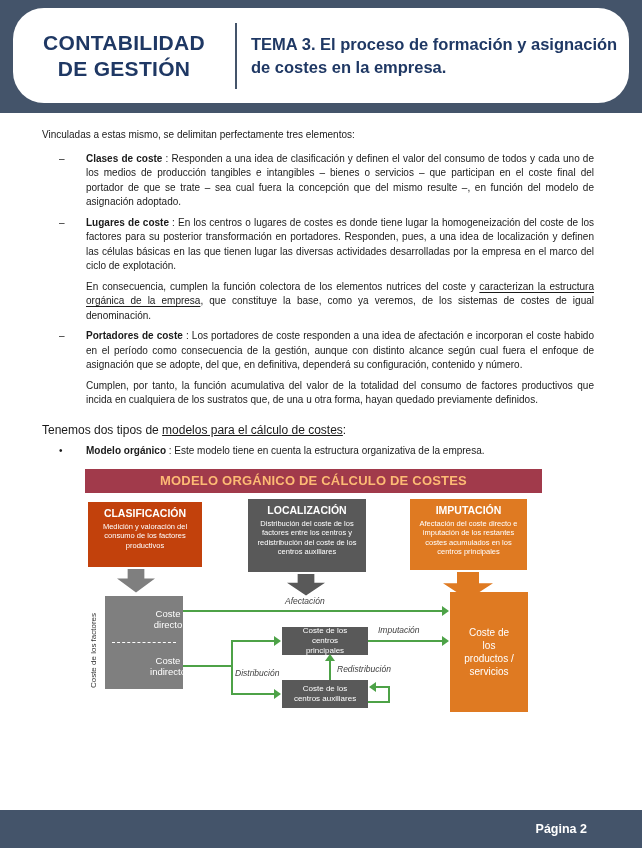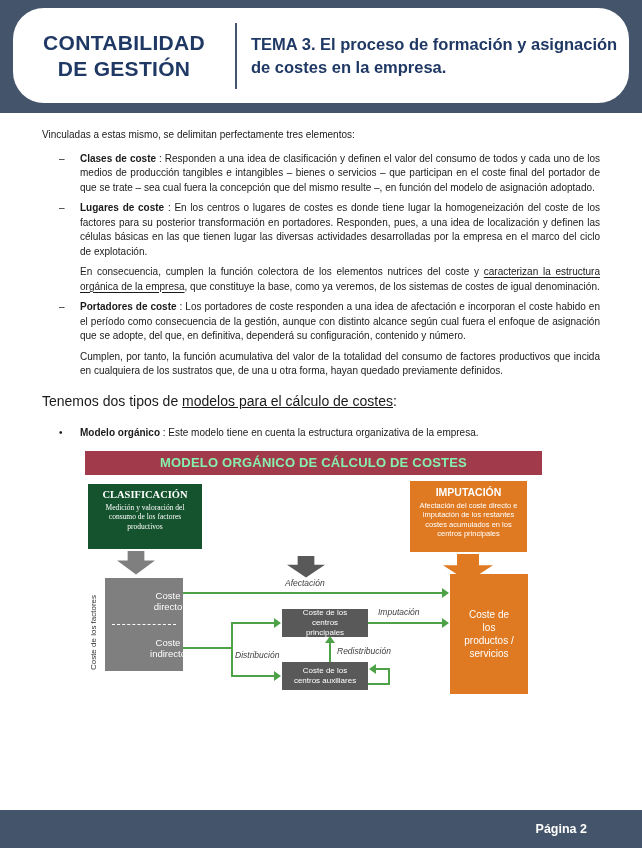--- a/index.html
+++ b/index.html
@@ -11,31 +11,31 @@
   .header-inner{background:#fff;height:100%;display:flex;align-items:center;box-sizing:border-box;padding:0 8px 0 4px;border-radius:31px;}
   .brand{width:214px;text-align:center;font-weight:bold;font-size:21px;line-height:26px;color:#1F3864;letter-spacing:.3px;}
   .header-divider{width:0;height:66px;border-left:2px solid #44546A;margin:0 4px;}
   .topic{flex:1;padding-left:10px;font-weight:bold;font-size:16.5px;line-height:23px;color:#1F3864;}
 
   
   .content{position:absolute;left:0;top:113px;width:642px;box-sizing:border-box;padding:15px 42px 0 42px;color:#1a1a1a;}
   .intro{font-size:10px;line-height:14.5px;margin:0 0 9px 0;}
   .li{position:relative;padding-left:38px;margin:0 0 6px 0;}
   .li .marker{position:absolute;left:17px;top:0;font-size:10px;line-height:14.5px;}
-  .li-text{margin:0;font-size:10px;line-height:14.5px;text-align:justify;}
+  .li-text{margin:6px;font-size:10px;line-height:14.5px;text-align:justify;}
   .li-text b{font-weight:bold;}
   .li-text u{text-underline-offset:1.5px;}
-  .models-intro{font-size:14px;line-height:14.5px;margin:15px 0 18px 0;}
+  .models-intro{font-size:12px;line-height:14.5px;margin:15px 0 7px 0;}
   .bullet-item{margin-bottom:0;}
 
   
   .diagram{position:relative;width:457px;height:248px;margin:10px 0 0 43px;}
-  .dg-title{position:absolute;left:0;top:0;width:457px;height:24px;background:#A13A4B;color:#86efac;font-weight:bold;font-size:13px;line-height:24px;text-align:center;letter-spacing:.2px;}
+  .dg-title{position:absolute;left:0;top:0;width:457px;height:24px;background:#A13A4B;color:#fdba74;font-weight:bold;font-size:13px;line-height:24px;text-align:center;letter-spacing:.2px;}
   .col{position:absolute;color:#fff;text-align:center;box-sizing:border-box;padding:5px 7px;}
-  .col1{left:3px;top:33px;width:114px;height:65px;background:#14532d;font-family:Liberation Serif, serif;}
+  .col1{left:3px;top:33px;width:114px;height:65px;background:#c2410c;}
   .col2{left:163px;top:30px;width:118px;height:73px;background:#595959;}
   .col3{left:325px;top:30px;width:117px;height:71px;background:#DF7A22;}
   .col-title{font-weight:bold;font-size:10.5px;margin-bottom:3px;}
   .col-desc{font-size:7.5px;line-height:9.5px;}
   .block-arrow{position:absolute;clip-path:polygon(28% 0,72% 0,72% 42%,100% 42%,50% 100%,0 42%,28% 42%);}
   .ba1{left:32px;top:100px;width:38px;height:24px;background:#7F7F7F;}
   .ba2{left:202px;top:105px;width:38px;height:22px;background:#595959;}
   .ba3{left:358px;top:103px;width:50px;height:28px;background:#DF7A22;}
   .side-label{position:absolute;left:-47px;top:177px;width:110px;font-size:8px;color:#333;text-align:center;transform:rotate(-90deg);}
   .factors-box{position:absolute;left:20px;top:127px;width:78px;height:93px;background:#7F7F7F;display:flex;flex-direction:column;box-sizing:border-box;}
@@ -103,20 +103,24 @@
       <p class="li-text"><b>Modelo orgánico</b><span> : Este modelo tiene en cuenta la estructura organizativa de la empresa.</span></p>
     </div>
 
     <section class="diagram">
       <div class="dg-title">MODELO ORGÁNICO DE CÁLCULO DE COSTES</div>
 
       <div class="col col1">
         <div class="col-title">CLASIFICACIÓN</div>
         <div class="col-desc">Medición y valoración del consumo de los factores productivos</div>
       </div>
+      <div class="col col2">
+        <div class="col-title">LOCALIZACIÓN</div>
+        <div class="col-desc">Distribución del coste de los factores entre los centros y redistribución del coste de los centros auxiliares</div>
+      </div>
       <div class="col col3">
         <div class="col-title">IMPUTACIÓN</div>
         <div class="col-desc">Afectación del coste directo e imputación de los restantes costes acumulados en los centros principales</div>
       </div>
 
       <div class="block-arrow ba1"></div>
       <div class="block-arrow ba2"></div>
       <div class="block-arrow ba3"></div>
 
       <div class="side-label">Coste de los factores</div>

